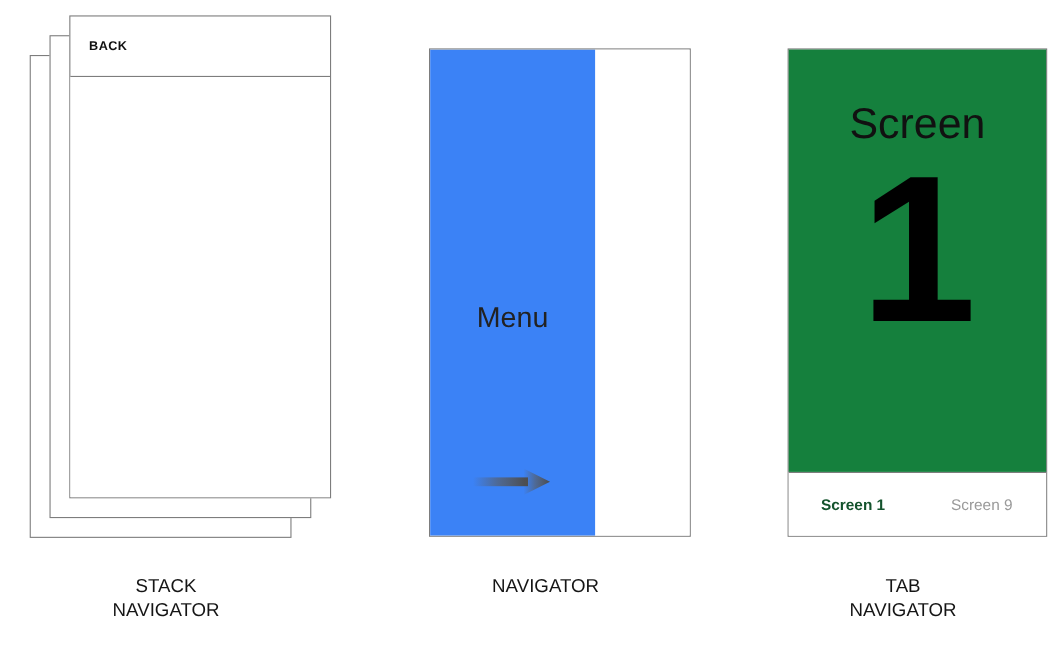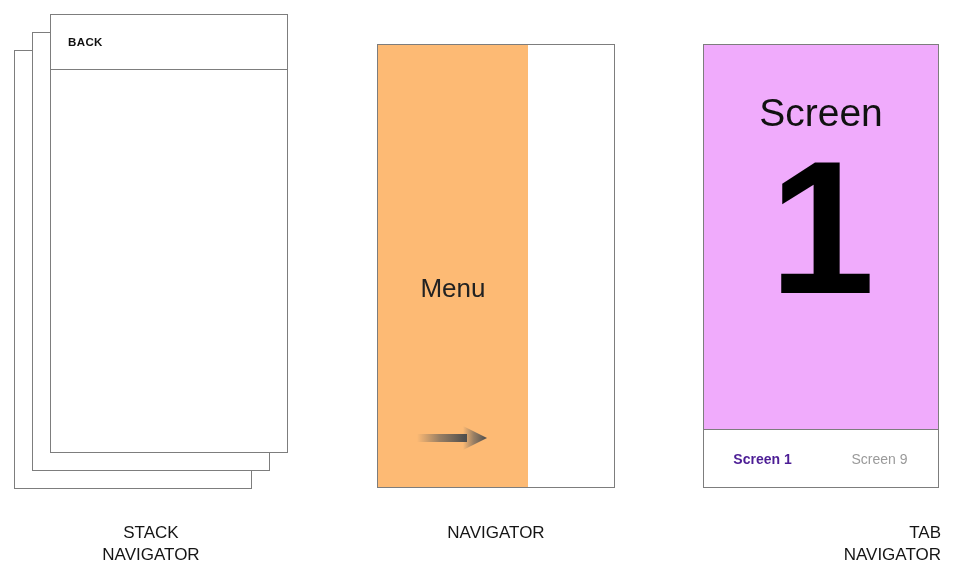--- a/index.html
+++ b/index.html
@@ -19,20 +19,21 @@
     width: 960px;
     height: 586px;
   }
 
   
   .frame {
     position: absolute;
     background: #ffffff;
     border: 1px solid #7d7d7d;
     box-sizing: border-box;
+    margin-left: 13px;
   }
 
   
   .stack-card-back {
     left: 14px;  top: 50px;
     width: 238px; height: 439px;
   }
   .stack-card-mid {
     left: 32px;  top: 32px;
     width: 238px; height: 439px;
@@ -67,21 +68,21 @@
   
   .drawer-frame {
     left: 377px; top: 44px;
     width: 238px; height: 444px;
     overflow: hidden;
   }
   .drawer-panel {
     position: absolute;
     left: 0; top: 0; bottom: 0;
     width: 63.5%;
-    background: #fdba74;
+    background: #3b82f6;
     display: flex;
     flex-direction: column;
     align-items: center;
   }
   .drawer-menu-label {
     position: absolute;
     top: 228px;
     width: 100%;
     text-align: center;
     font-size: 26px;
@@ -109,21 +110,21 @@
     width: 236px; height: 444px;
     display: flex;
     flex-direction: column;
   }
   .tab-screen {
     position: relative;
     flex: 1;
     display: flex;
     flex-direction: column;
     align-items: center;
-    background: #f0abfc;
+    background: #15803d;
   }
   .tab-screen-title {
     margin-top: 48px;
     font-size: 39px;
     font-weight: normal;
     color: #111111;
     line-height: 1;
   }
   .tab-screen-number {
     margin-top: 18px;
@@ -141,40 +142,40 @@
     align-items: center;
     background: #ffffff;
   }
   .tab-item {
     flex: 1;
     text-align: center;
     font-size: 14px;
   }
   .tab-item.active {
     font-weight: bold;
-    color: #4c1d95;
+    color: #14532d;
   }
   .tab-item.inactive {
     font-weight: normal;
     color: #9a9a9a;
   }
 
   
   .caption {
     position: absolute;
     text-align: center;
     font-size: 17px;
     line-height: 1.28;
     color: #151515;
     font-weight: normal;
   }
   .caption-line { display: block; }
   .caption-stack  { left: 31px;  top: 522px; width: 240px; }
   .caption-drawer { left: 376px; top: 522px; width: 240px; }
-  .caption-tab    { left: 701px; top: 522px; width: 240px; text-align: right; }
+  .caption-tab    { left: 701px; top: 522px; width: 240px; }
 </style>
 </head>
 <body>
 
 <div class="canvas">
 
   <div class="frame stack-card-back"></div>
   <div class="frame stack-card-mid"></div>
 
   <div class="frame stack-card-front">

